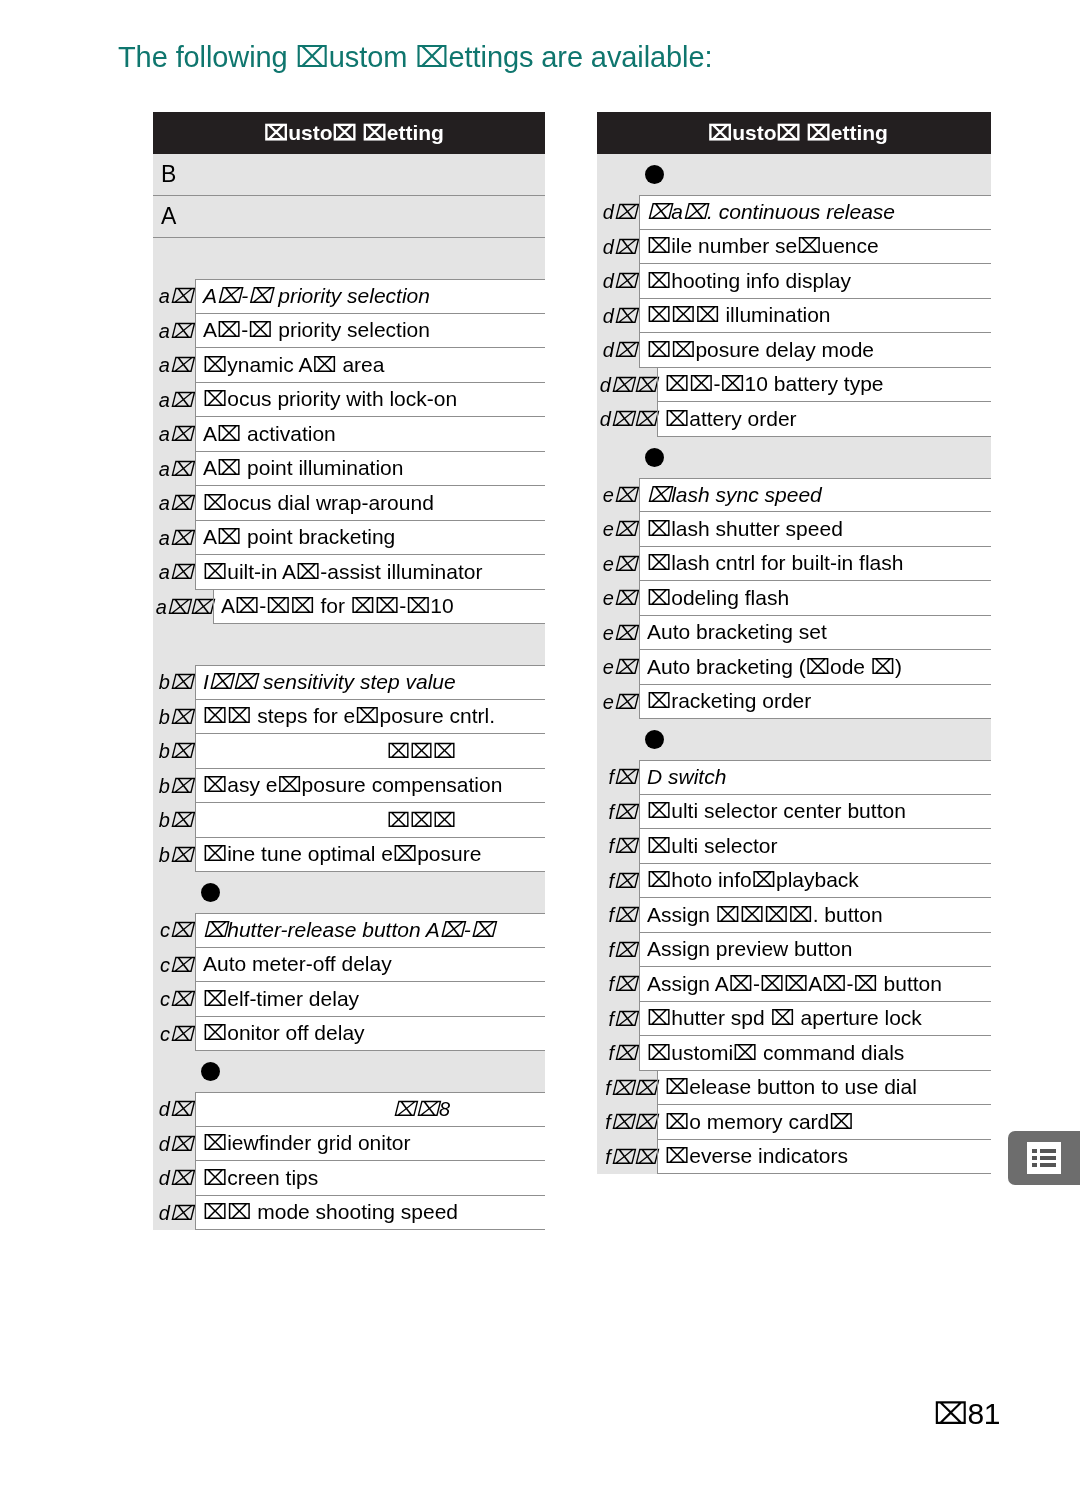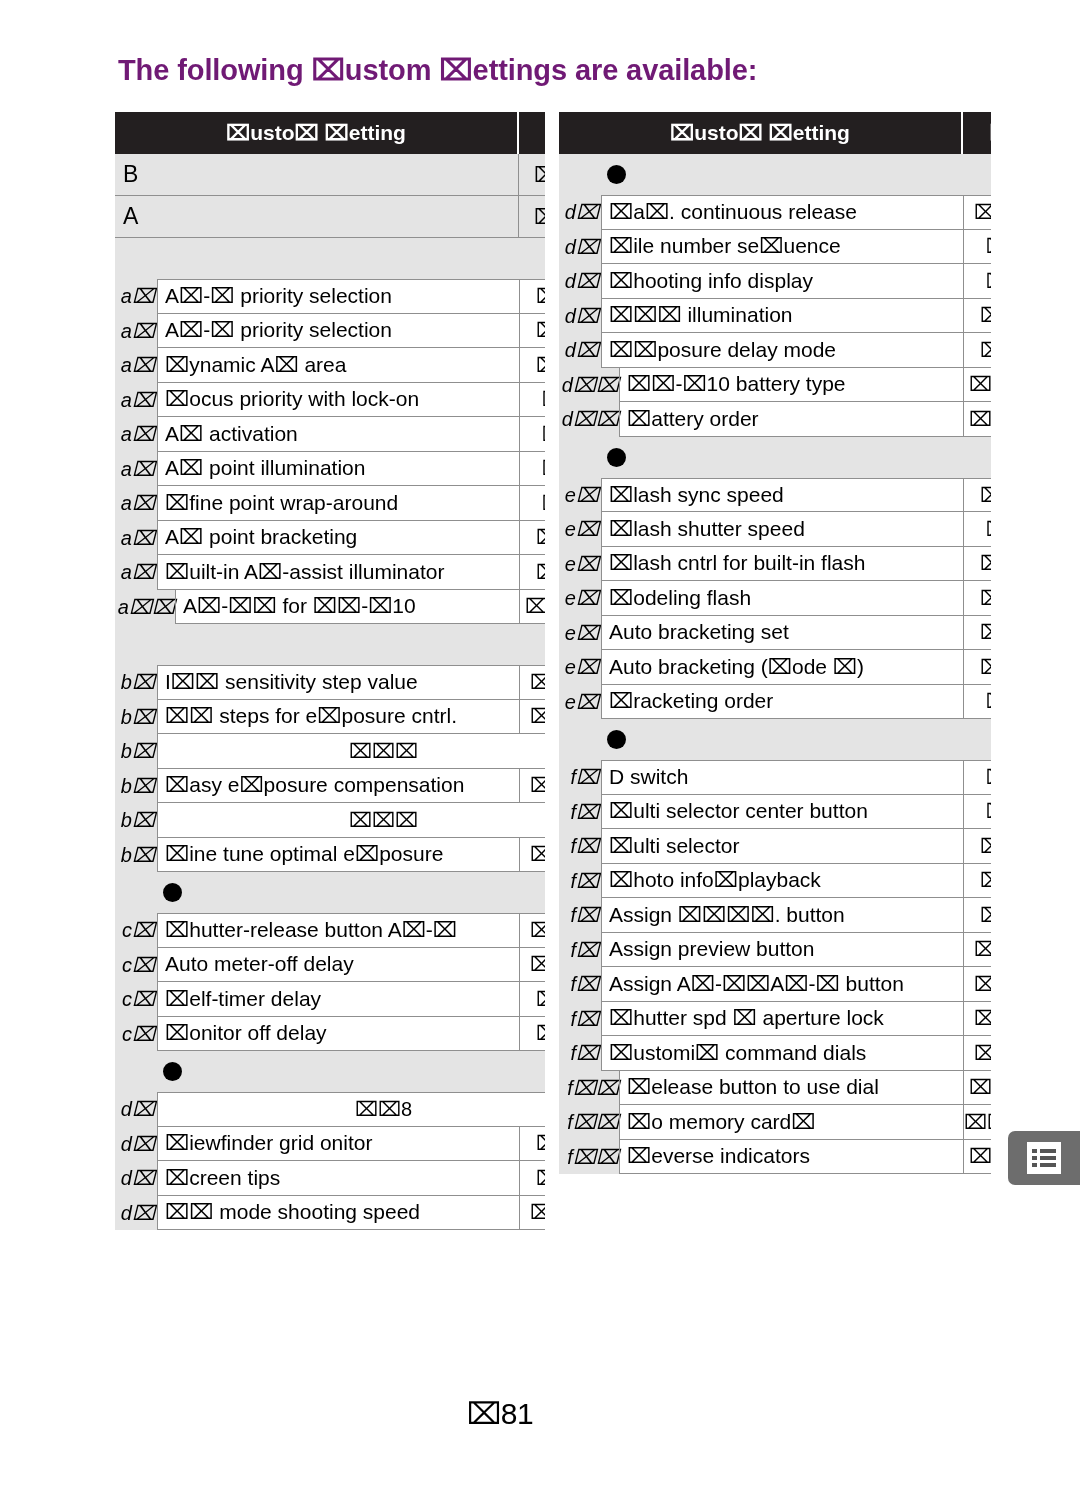--- a/index.html
+++ b/index.html
@@ -7,39 +7,39 @@
     width: 1080px; height: 1486px;
     background: #ffffff;
     font-family: "Liberation Sans", sans-serif;
     overflow: hidden;
   }
   .page { position: relative; width: 1080px; height: 1486px; background: #fff; }
 
   
   .page-heading {
     position: absolute;
-    left: 118px; top: 53px;
+    left: 118px; top: 40px;
     font-size: 29px;
-    font-weight: 700;
-    color: #701a75;
+    font-weight: 400;
+    color: #0f766e;
     letter-spacing: -0.1px;
     white-space: nowrap;
   }
 
   
   .tbl {
     position: absolute;
     top: 112px;
     overflow: hidden;           
     background: #fff;
   }
   #tbl-left  { left: 115px;  width: 430px; }
   #tbl-right { left: 559px;  width: 432px; }
 
-  .tbl-inner { width: 520px; }  
+  .tbl-inner { width: 520px; margin-left: 38px; }  
 
   
   .thead {
     display: flex;
     background: #231f20;
     height: 42px;
     align-items: center;
   }
   .thead .th-setting {
     flex: 0 0 404px;
@@ -139,21 +139,21 @@
     border-bottom: 1px solid #8f8f8f;
     padding-right: 26px;
     white-space: nowrap;
   }
   
   .row-item.shift .gutter { flex: 0 0 60px; }
   .row-item.shift .cell-name { flex: 0 0 344px; }
   .row-item.shift .cell-page { padding-right: 48px; }
   
   .row-item.first .cell-name,
-  .row-item.first .cell-page { border-top: 1px solid #8f8f8f; }
+  .row-item.first .cell-page { border-top: 1px solid #8f8f8f; font-style: italic; }
 
   
   .side-tab {
     position: absolute;
     left: 1008px; top: 1131px;
     width: 72px; height: 54px;
     background: #6d6d6d;
     border-radius: 7px 0 0 7px;
     display: flex; align-items: center; justify-content: center;
   }
@@ -162,21 +162,21 @@
     background: #ffffff;
     display: flex; align-items: center; justify-content: center;
   }
   .side-tab .tab-box svg { display: block; }
 
   
   .folio {
     position: absolute;
     left: 0; top: 1396px;
     width: 1000px;
-    text-align: center;
+    text-align: right;
     font-size: 30px;
     color: #000;
     letter-spacing: -0.5px;
   }
 </style>
 </head>
 <body>
 
 <div class="page">
 
@@ -226,21 +226,21 @@
             <div class="cell-name">A⌧ activation</div>
             <div class="cell-page">⌧87</div>
           </div>
           <div class="row row-item">
             <div class="gutter">a⌧</div>
             <div class="cell-name">A⌧ point illumination</div>
             <div class="cell-page">⌧88</div>
           </div>
           <div class="row row-item">
             <div class="gutter">a⌧</div>
-            <div class="cell-name">⌧fine point wrap-around</div>
+            <div class="cell-name">⌧ocus dial wrap-around</div>
             <div class="cell-page">⌧88</div>
           </div>
           <div class="row row-item">
             <div class="gutter">a⌧</div>
             <div class="cell-name">A⌧ point bracketing</div>
             <div class="cell-page">⌧8⌧</div>
           </div>
           <div class="row row-item">
             <div class="gutter">a⌧</div>
             <div class="cell-name">⌧uilt-in A⌧-assist illuminator</div>

